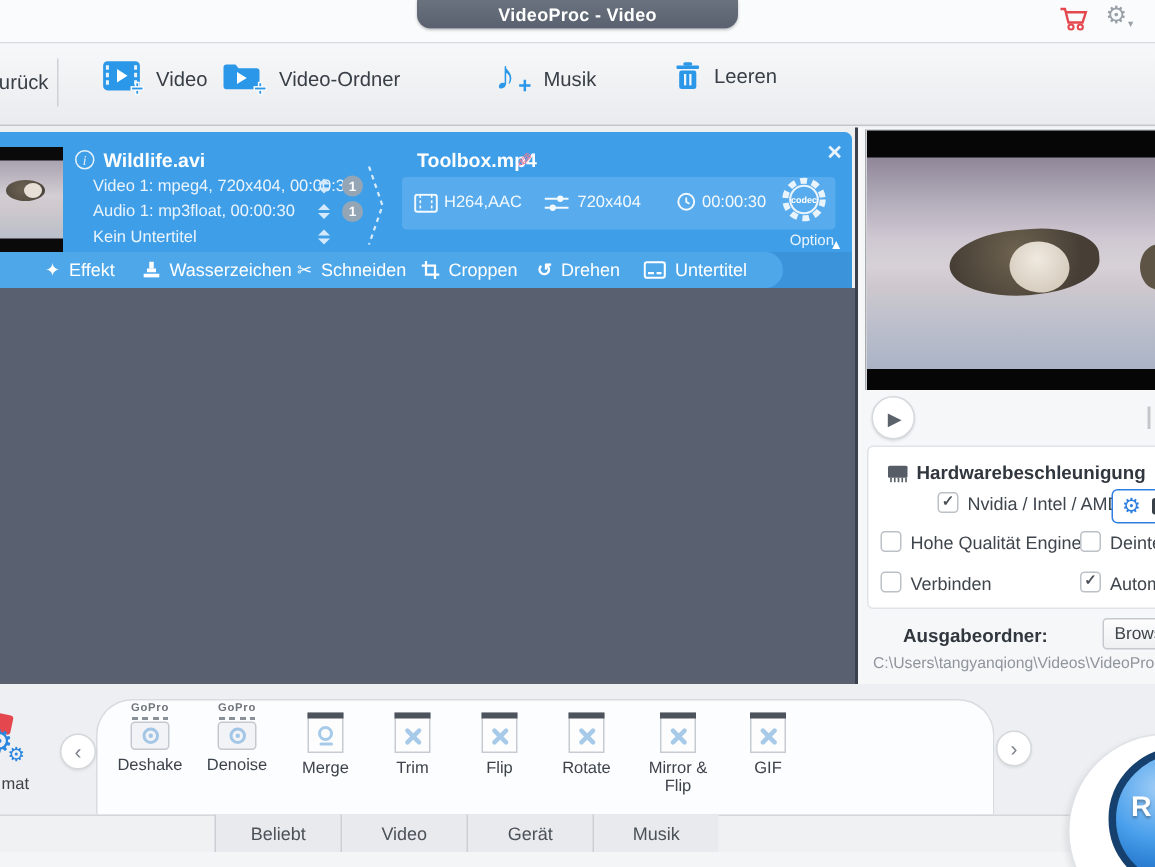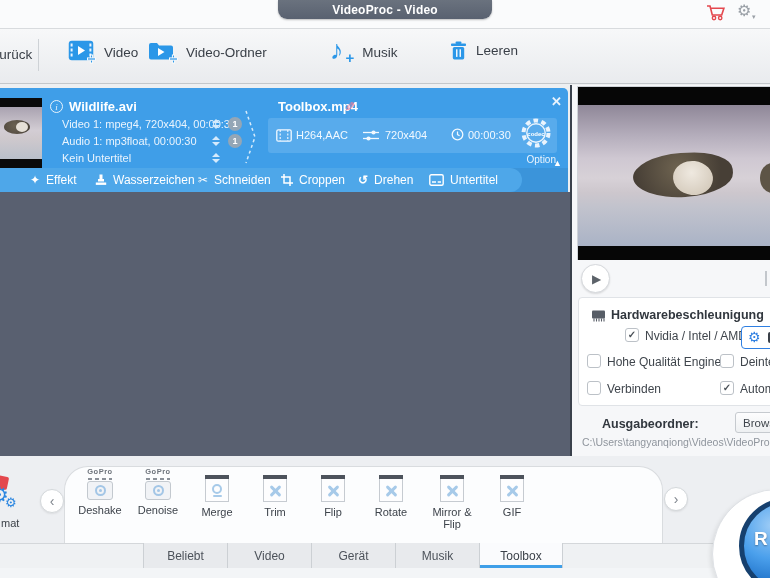--- a/index.html
+++ b/index.html
@@ -466,23 +466,20 @@
     </div>
   <div class="btab" style="left:227px;top:543px;">
       <span>Video</span>
     </div>
   <div class="btab" style="left:311px;top:543px;">
       <span>Gerät</span>
     </div>
   <div class="btab" style="left:395px;top:543px;">
       <span>Musik</span>
     </div>
-  <div class="btab last active" style="left:479px;top:543px;">
-      <span>Toolbox</span>
-    </div>
   <div class="abs bottomstrip"></div>
 
   <div class="abs runwell"></div>
   <div class="abs runbtn">
     <span>R</span>
   </div>
 
 </div>
 
 </body></html>

